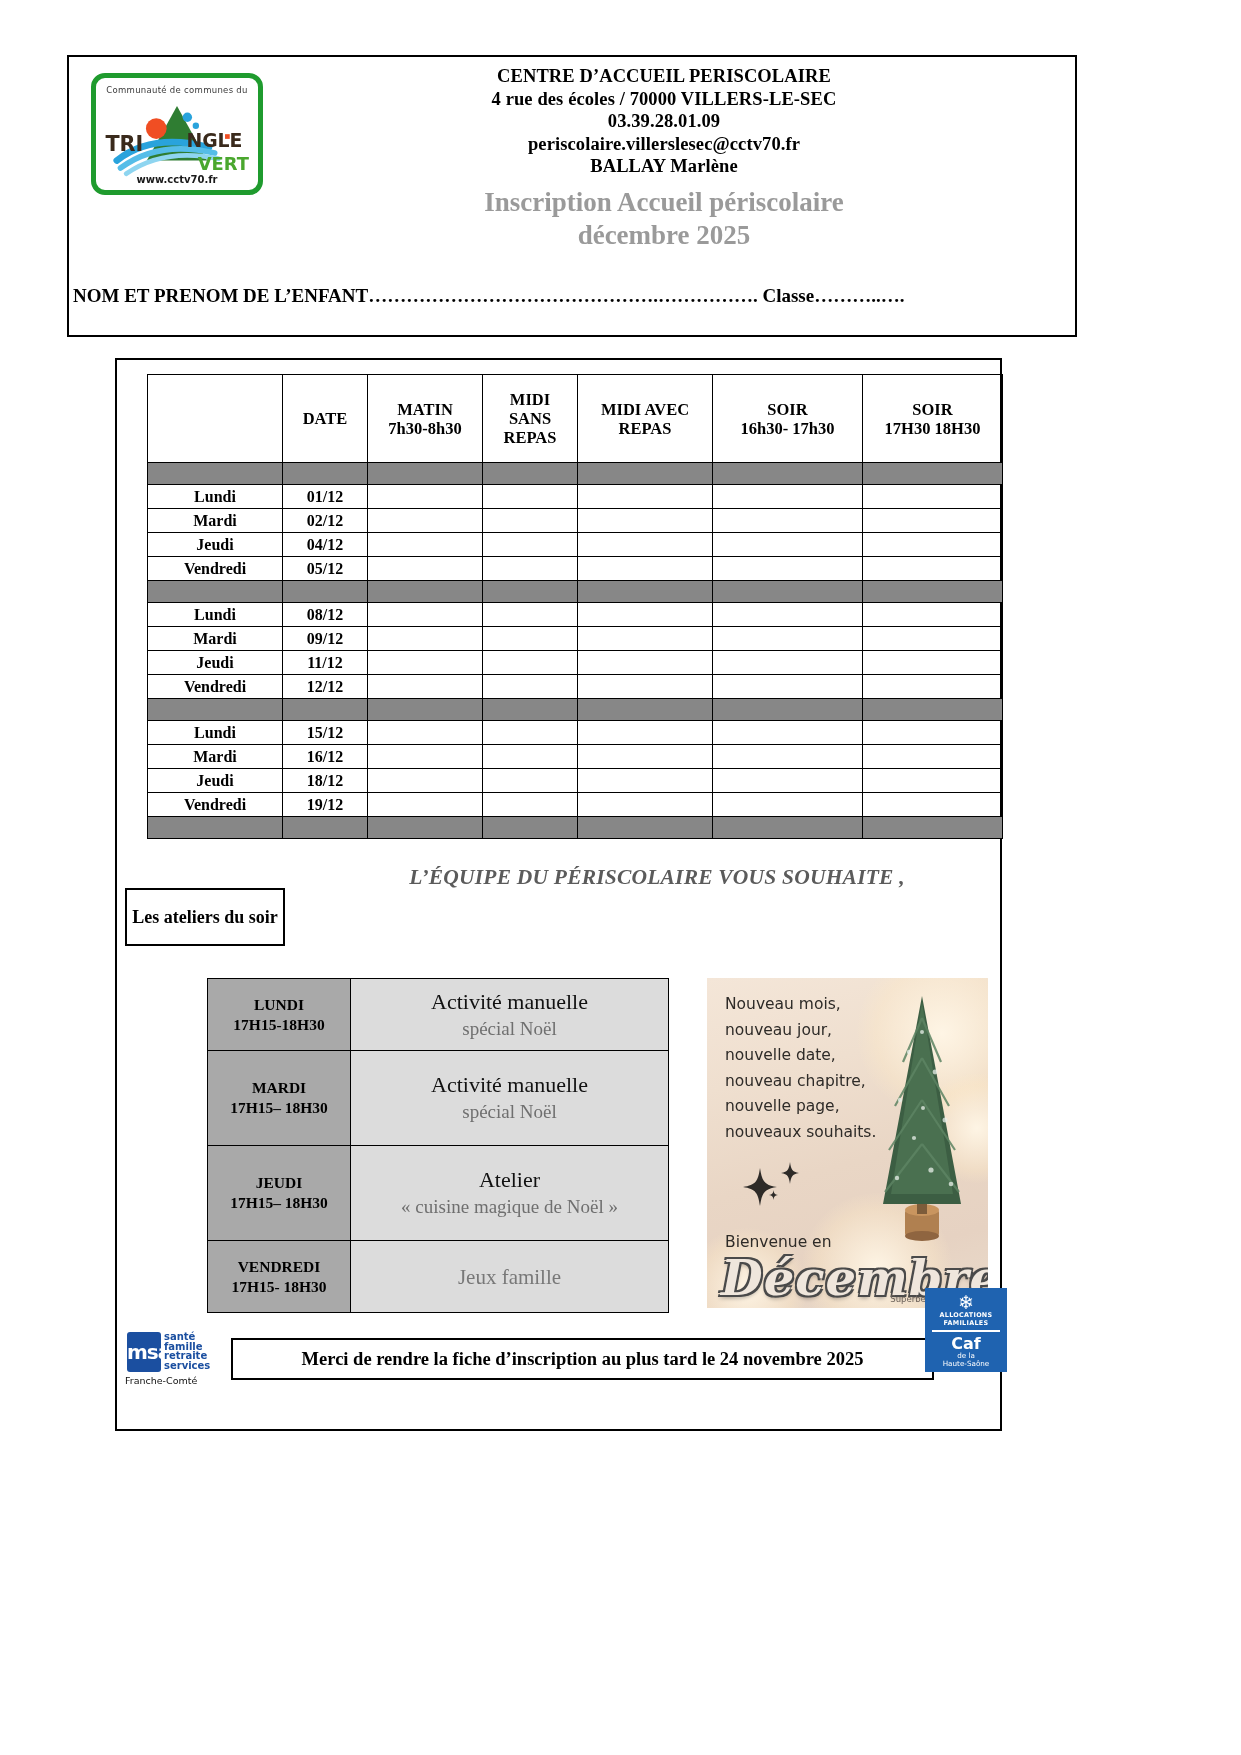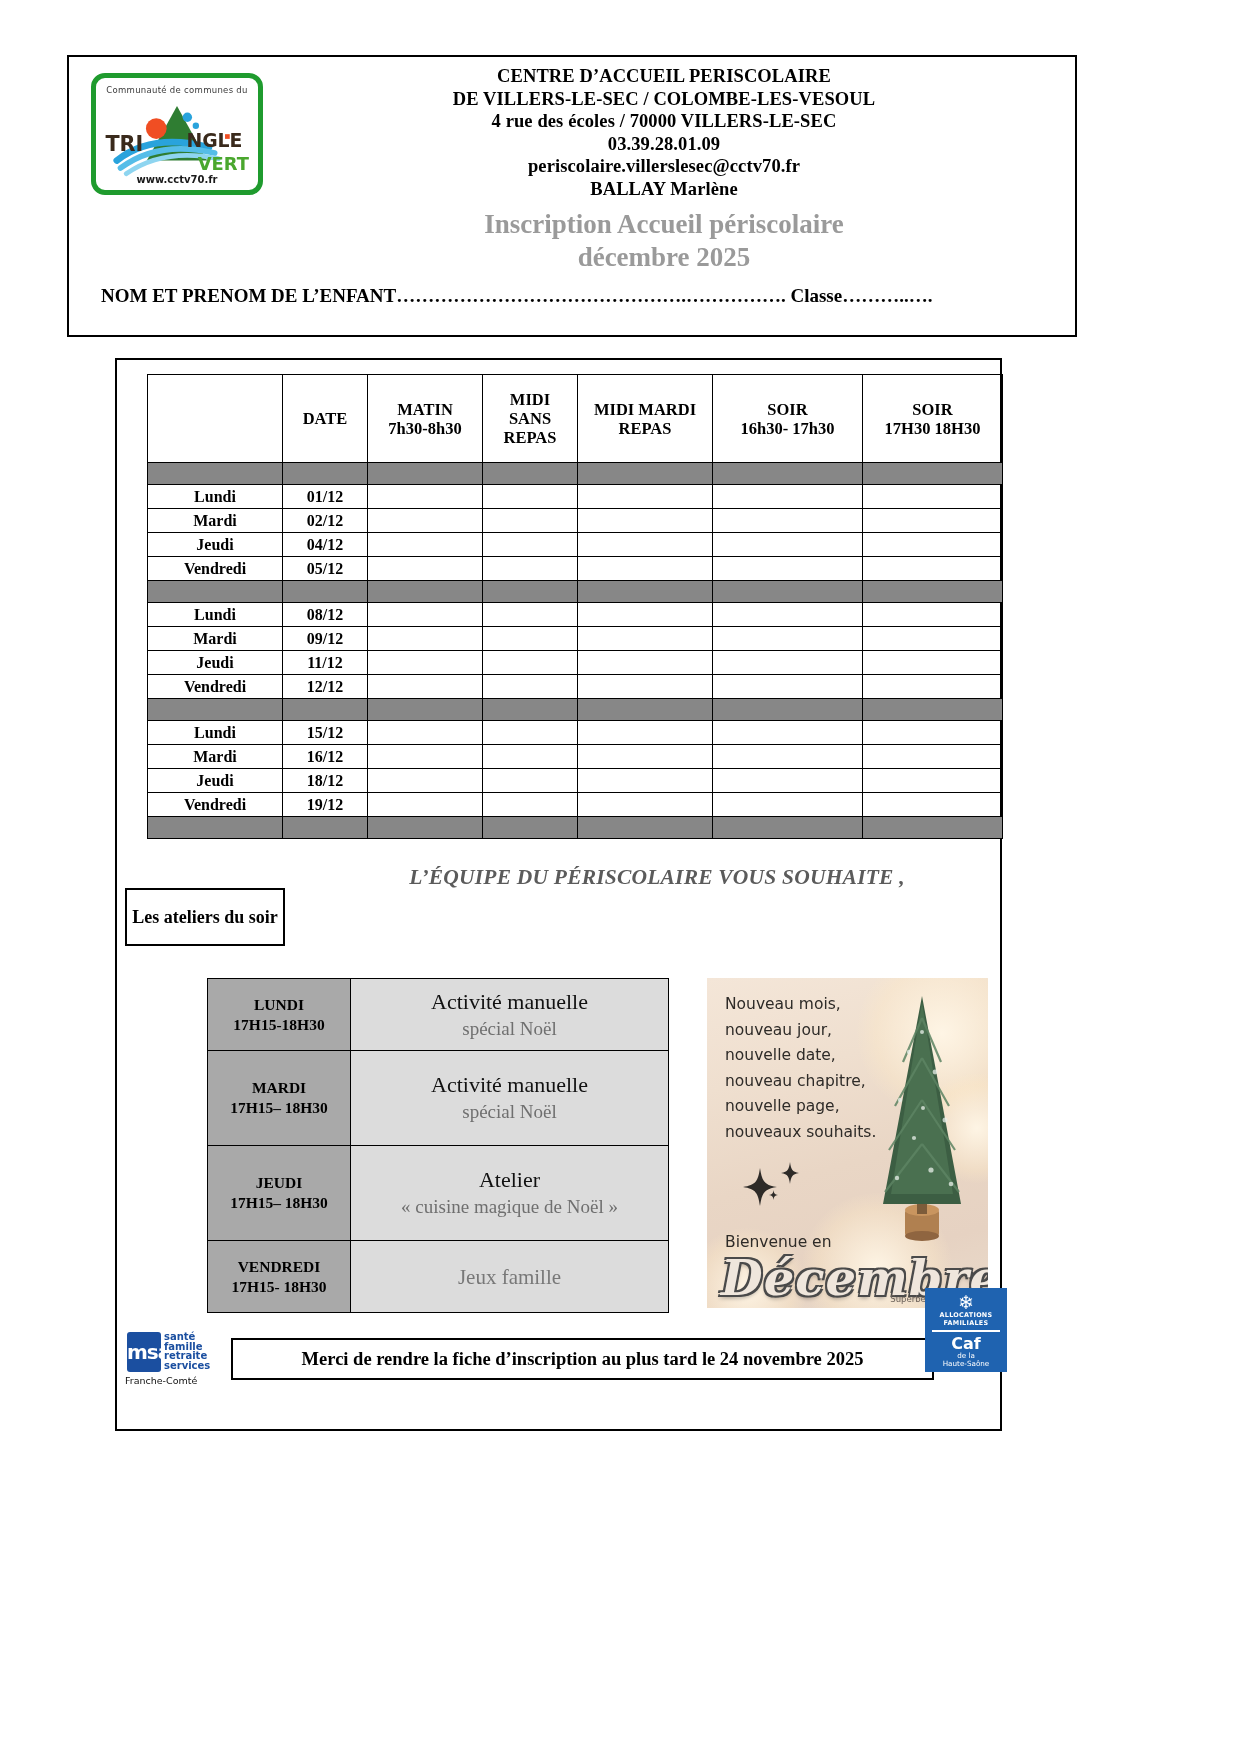--- a/index.html
+++ b/index.html
@@ -70,21 +70,21 @@
     margin-top: 8px;
     color: #9a9a9a;
     font-weight: bold;
     font-size: 27px;
     line-height: 33px;
   }
   .name-line {
     position: absolute;
     left: 0px; top: 228px;
     width: 1010px;
-    padding: 0 32px;
+    padding: 0 4px;
     font-weight: bold;
     font-size: 19px;
     white-space: nowrap;
   }
 
   
   .main-frame {
     position: absolute;
     left: 115px; top: 358px;
     width: 887px; height: 1073px;
@@ -347,21 +347,20 @@
         <text x="96" y="52" font-family="DejaVu Sans, sans-serif" font-size="20" font-weight="bold" fill="#3a2a1c">NGLE</text>
         <rect x="137" y="38" width="5" height="5" fill="#f04e23"></rect>
         <text x="108" y="76" font-family="DejaVu Sans, sans-serif" font-size="19" font-weight="bold" fill="#4aa72e">VERT</text>
       </svg>
       <div class="logo-bottom-text">www.cctv70.fr</div>
     </div>
   </div>
 
   <div class="header-text">
     <div class="line">CENTRE D’ACCUEIL PERISCOLAIRE</div>
-    <div class="line">DE VILLERS-LE-SEC / COLOMBE-LES-VESOUL</div>
     <div class="line">4 rue des écoles / 70000 VILLERS-LE-SEC</div>
     <div class="line">03.39.28.01.09</div>
     <div class="line">periscolaire.villerslesec@cctv70.fr</div>
     <div class="line">BALLAY Marlène</div>
     <div class="header-title">
       <div>Inscription Accueil périscolaire</div>
       <div>décembre 2025</div>
     </div>
   </div>
 
@@ -388,21 +387,21 @@
         </th>
         <th>
           <div>MATIN</div>
           <div>7h30-8h30</div>
         </th>
         <th>
           <div>MIDI</div>
           <div>SANS REPAS</div>
         </th>
         <th>
-          <div>MIDI MARDI</div>
+          <div>MIDI AVEC</div>
           <div>REPAS</div>
         </th>
         <th>
           <div>SOIR</div>
           <div>16h30- 17h30</div>
         </th>
         <th>
           <div>SOIR</div>
           <div>17H30 18H30</div>
         </th>

